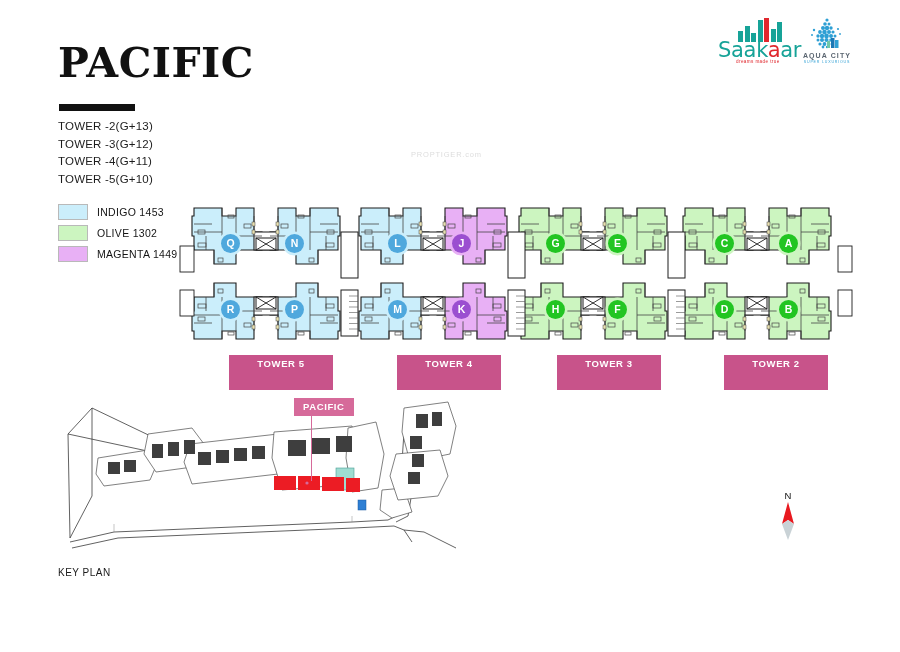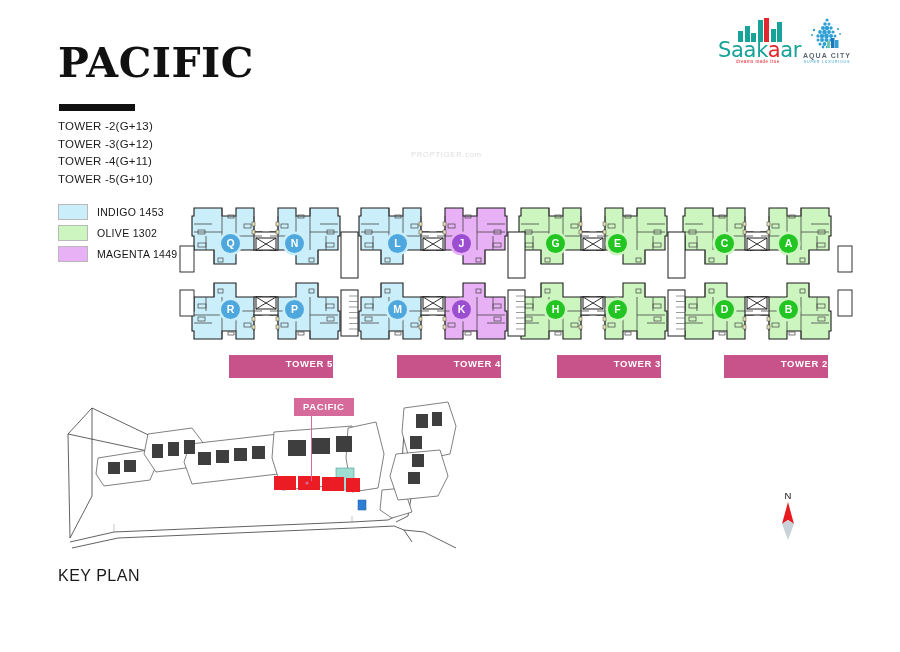--- a/index.html
+++ b/index.html
@@ -86,44 +86,44 @@
     font-size: 7.5px; letter-spacing: 0.8px;
     color: #dddddd;
     text-align: center;
   }
 
   
   #cluster-plan { position: absolute; left: 0; top: 0; width: 900px; height: 652px; pointer-events: none; }
 
   .tower-label {
     position: absolute;
-    height: 23px; line-height: 17px;
+    height: 35px; line-height: 17px;
     background: #c8538a;
     color: #ffffff;
     font-size: 9.5px; font-weight: bold;
     letter-spacing: 0.6px;
-    text-align: right;
+    text-align: center;
     border: 1px solid #ae稀;
   }
 
   
   .unit-badge {
     position: absolute;
     width: 19px; height: 19px;
     border-radius: 50%;
     color: #ffffff;
     font-size: 10.5px; font-weight: bold;
     text-align: center; line-height: 19px;
     font-family: "Liberation Sans", sans-serif;
   }
 
   
   #key-plan-label {
     position: absolute; left: 58px; top: 567px;
-    font-size: 16px; letter-spacing: 0.5px; color: #1a1a1a;
+    font-size: 10px; letter-spacing: 0.5px; color: #1a1a1a;
   }
   #pacific-tag {
     position: absolute; left: 294px; top: 398px;
     background: #d66a9a; color: #ffffff;
     font-size: 9.5px; font-weight: bold; letter-spacing: 0.6px;
     padding: 3px 9px 4px 9px;
   }
   #pacific-leader {
     position: absolute; left: 311px; top: 415px;
     width: 1.2px; height: 66px; background: #d66a9a;

